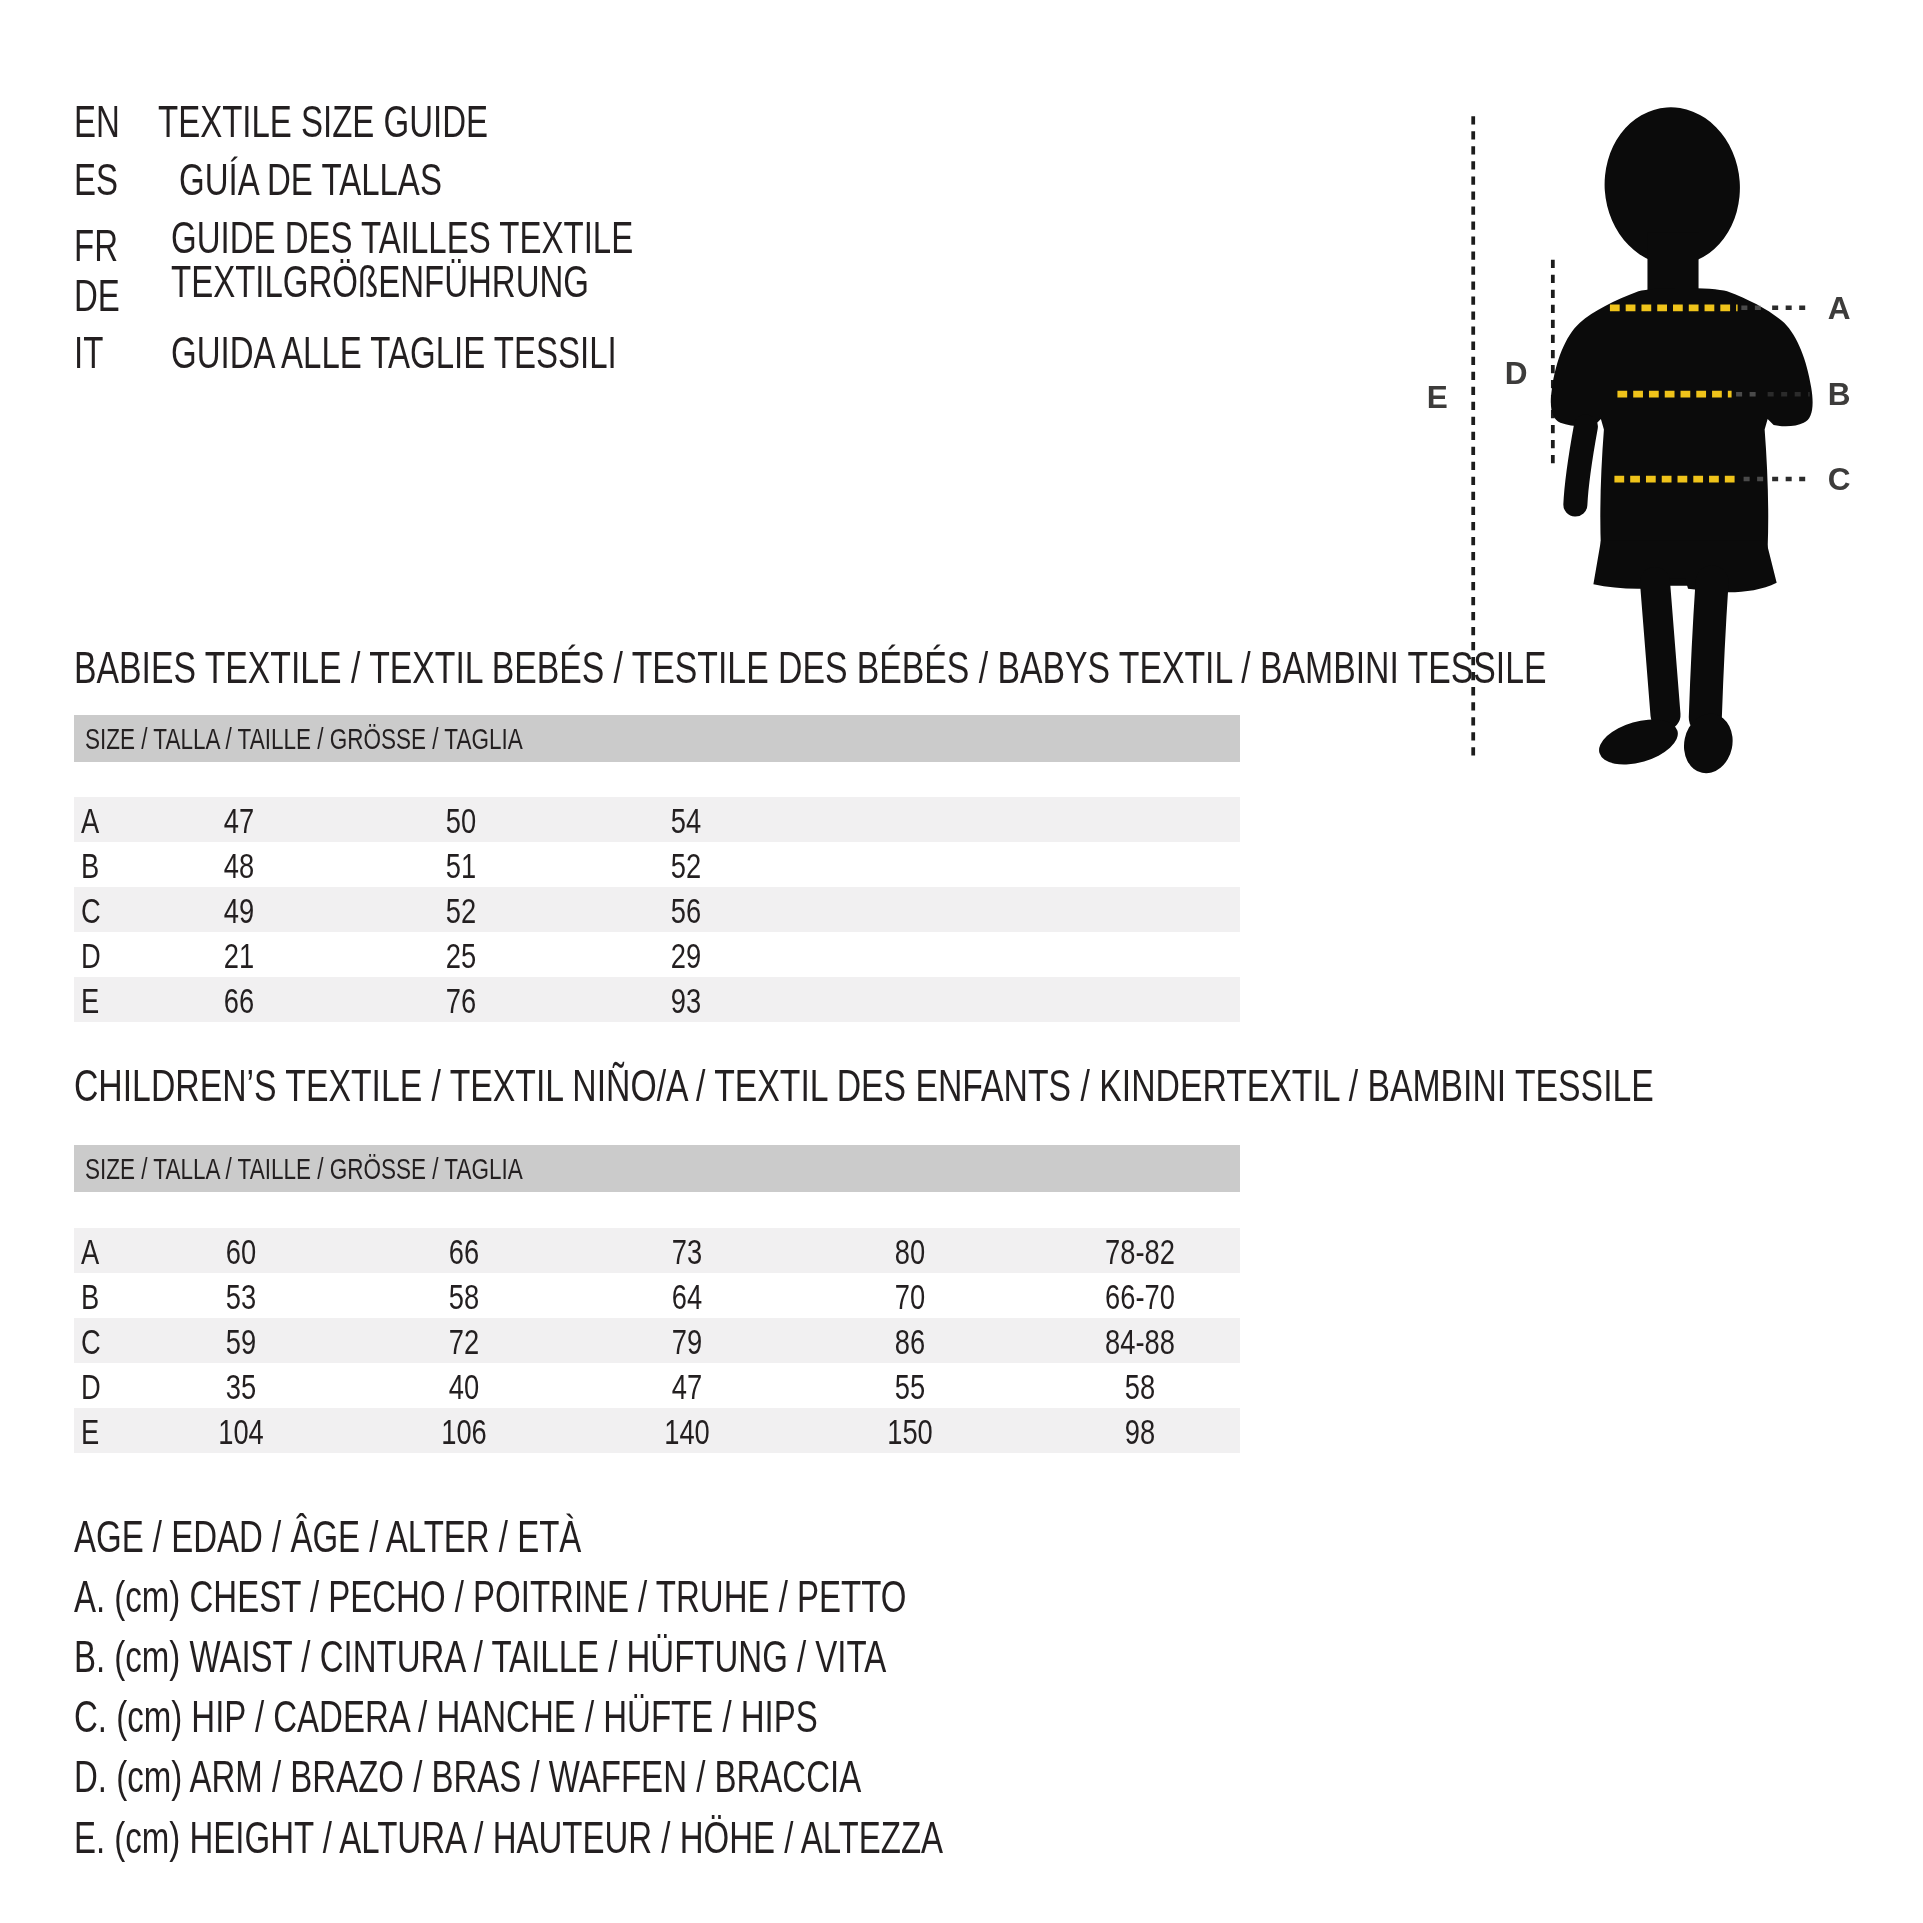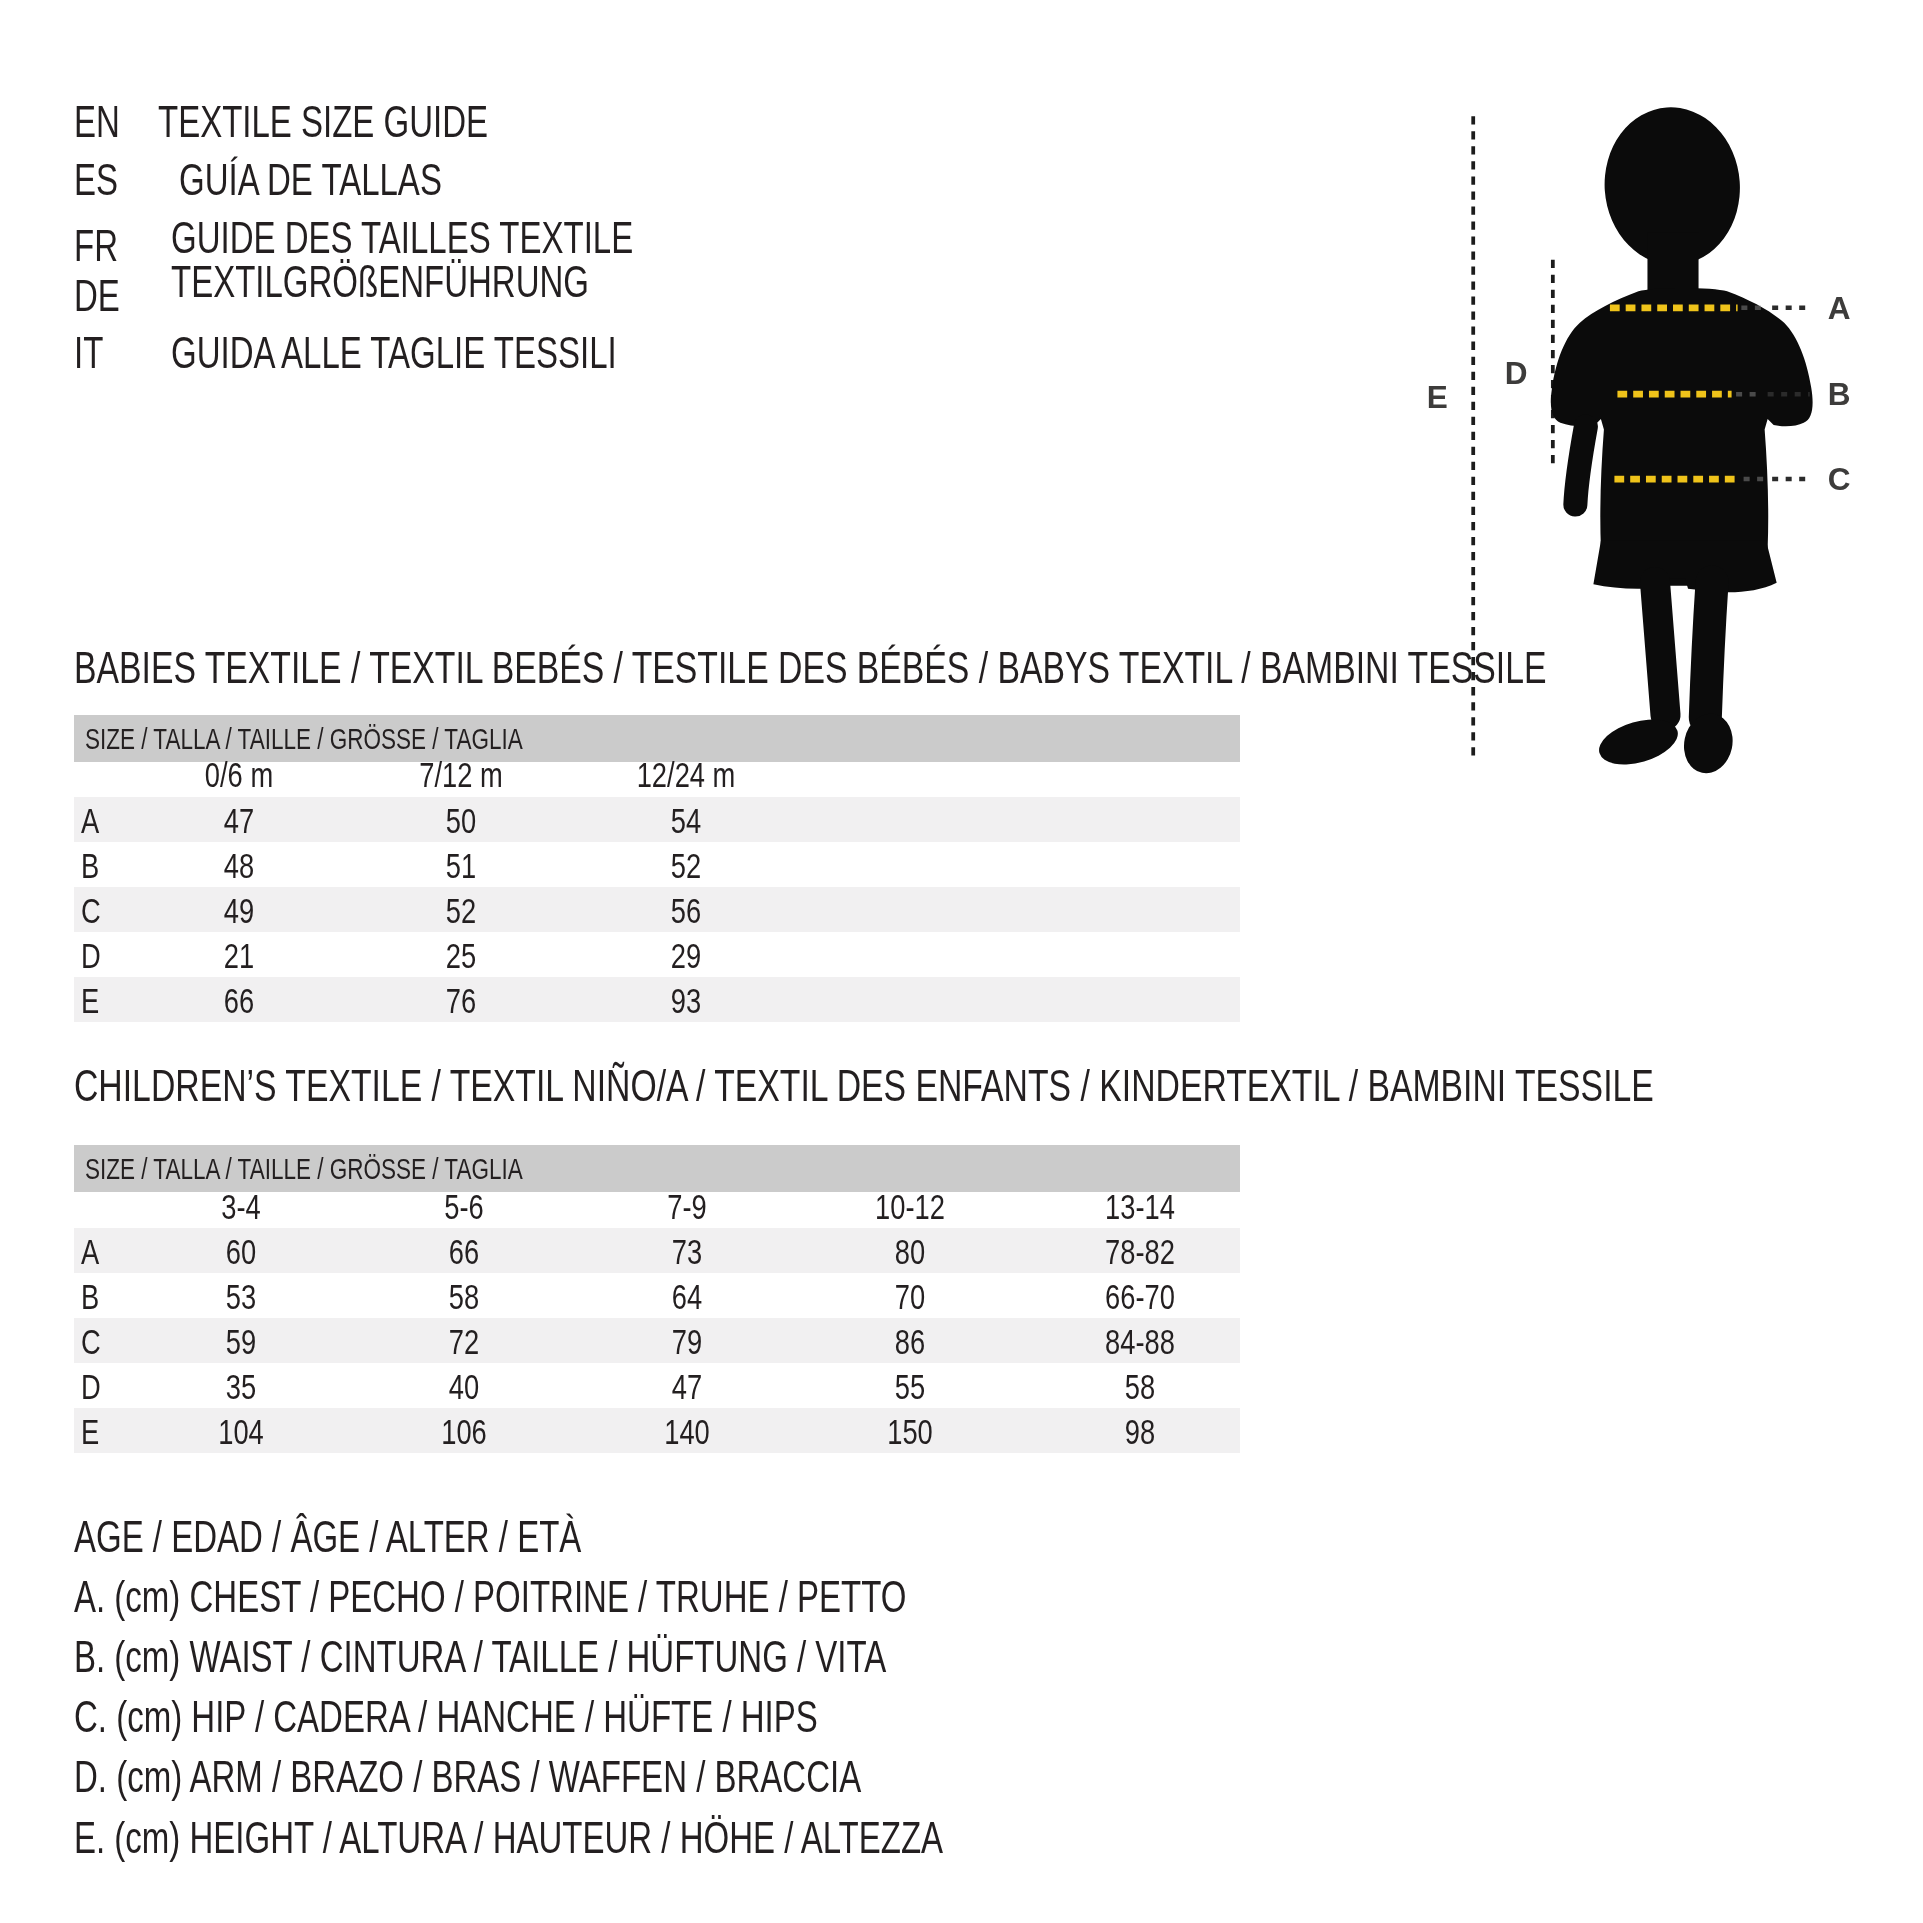--- a/index.html
+++ b/index.html
@@ -87,25 +87,20 @@
     <text x="122" y="392" font-size="42" font-weight="bold" fill="#3d3c3b">D</text>
     <text x="18" y="424" font-size="42" font-weight="bold" fill="#3d3c3b">E</text>
   </svg>
 
   <div class="sectitle" style="top:645px">
     <span class="cond">BABIES TEXTILE / TEXTIL BEBÉS / TESTILE DES BÉBÉS / BABYS TEXTIL / BAMBINI TESSILE</span>
   </div>
   <div class="sizebar" style="top:706px">
     <span class="cond">SIZE / TALLA / TAILLE / GRÖSSE / TAGLIA</span>
   </div>
-  <div class="trow" style="top:751px">
-    <span class="cellv" style="left:165px">0/6 m</span>
-    <span class="cellv" style="left:387px">7/12 m</span>
-    <span class="cellv" style="left:612px">12/24 m</span>
-  </div>
   <div class="trow stripe" style="top:797px">
     <span class="rletter">A</span>
     <span class="cellv" style="left:165px">47</span>
     <span class="cellv" style="left:387px">50</span>
     <span class="cellv" style="left:612px">54</span>
   </div>
   <div class="trow" style="top:842px">
     <span class="rletter">B</span>
     <span class="cellv" style="left:165px">48</span>
     <span class="cellv" style="left:387px">51</span>
@@ -128,27 +123,20 @@
     <span class="cellv" style="left:165px">66</span>
     <span class="cellv" style="left:387px">76</span>
     <span class="cellv" style="left:612px">93</span>
   </div>
 
   <div class="sectitle" style="top:1063px">
     <span class="cond">CHILDREN’S TEXTILE / TEXTIL NIÑO/A / TEXTIL DES ENFANTS / KINDERTEXTIL / BAMBINI TESSILE</span>
   </div>
   <div class="sizebar" style="top:1136px">
     <span class="cond">SIZE / TALLA / TAILLE / GRÖSSE / TAGLIA</span>
-  </div>
-  <div class="trow" style="top:1183px">
-    <span class="cellv" style="left:167px">3-4</span>
-    <span class="cellv" style="left:390px">5-6</span>
-    <span class="cellv" style="left:613px">7-9</span>
-    <span class="cellv" style="left:836px">10-12</span>
-    <span class="cellv" style="left:1066px">13-14</span>
   </div>
   <div class="trow stripe" style="top:1228px">
     <span class="rletter">A</span>
     <span class="cellv" style="left:167px">60</span>
     <span class="cellv" style="left:390px">66</span>
     <span class="cellv" style="left:613px">73</span>
     <span class="cellv" style="left:836px">80</span>
     <span class="cellv" style="left:1066px">78-82</span>
   </div>
   <div class="trow" style="top:1273px">

